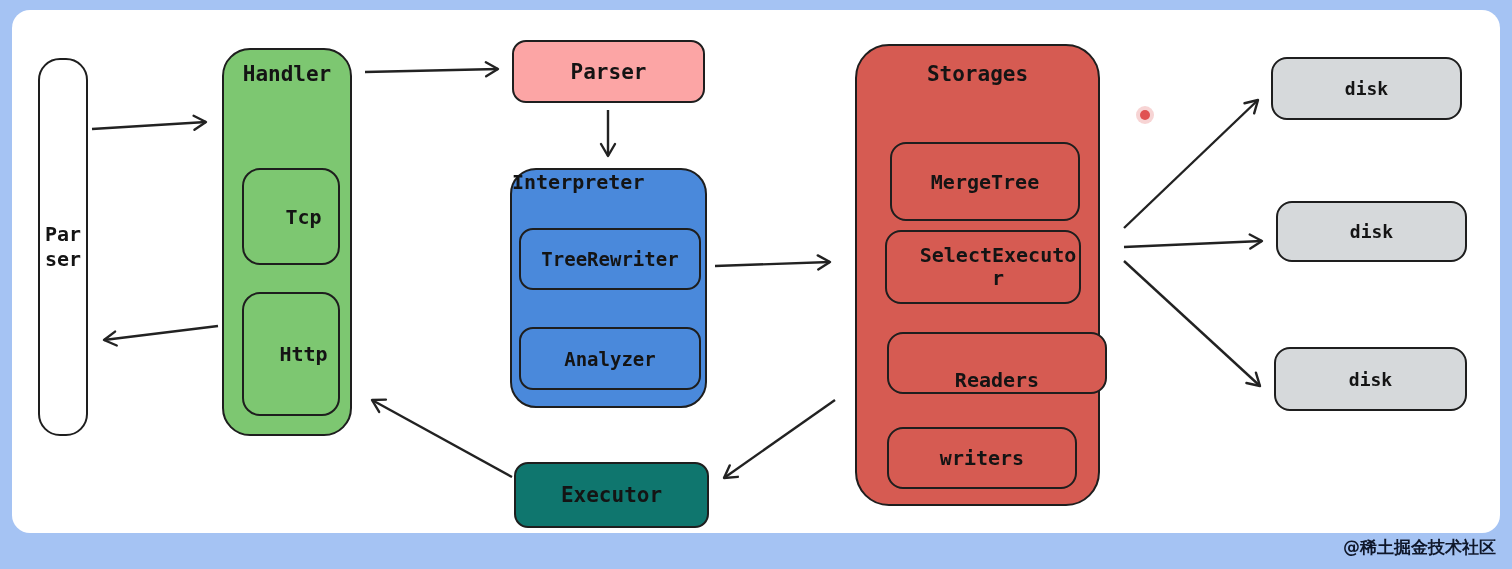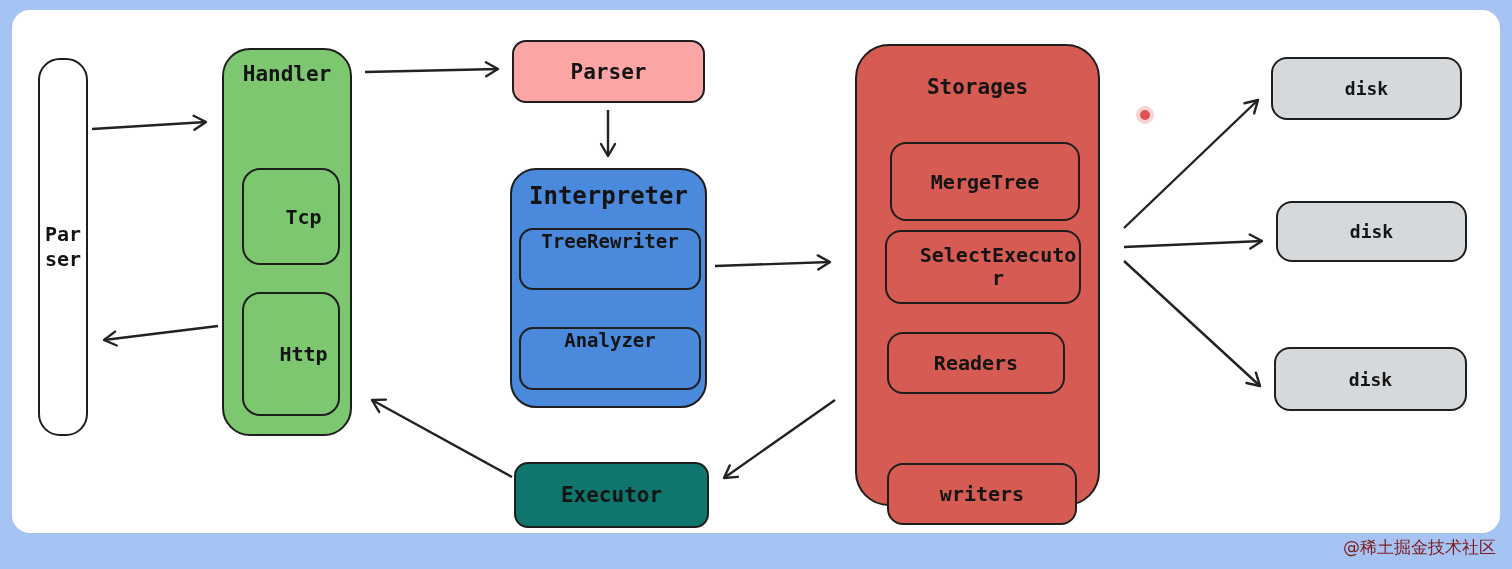--- a/index.html
+++ b/index.html
@@ -65,49 +65,49 @@
     background: #fca5a5; border-radius: 14px;
     display: flex; align-items: center; justify-content: center;
     font-size: 21px; font-weight: 700;
   }
   
   .interpreter {
     left: 510px; top: 168px; width: 197px; height: 240px;
     background: #4a89db; border-radius: 26px;
   }
   .interpreter .node-title {
-    text-align: center; margin-top: 12px; font-size: 24px;
+    text-align: left; font-size: 20px;
   }
   .sub-blue {
     background: #4a89db; border-radius: 14px;
-    display: flex; align-items: flex-start; justify-content: center;
+    display: flex; align-items: center; justify-content: center;
     font-size: 19px; font-weight: 700;
   }
   .tree-rewriter { left: 7px; top: 58px; width: 182px; height: 62px; }
   .analyzer      { left: 7px; top: 157px; width: 182px; height: 63px; }
   
   .storages {
     left: 855px; top: 44px; width: 245px; height: 462px;
     background: #d65b52; border-radius: 34px;
   }
   .storages .node-title {
-    text-align: center; margin-top: 29px; font-size: 21px;
+    text-align: center; margin-top: 16px; font-size: 21px;
   }
   .sub-red {
     background: #d65b52; border-radius: 16px;
     display: flex; align-items: center; justify-content: center;
     font-size: 20px; font-weight: 700;
   }
   .merge-tree      { left: 33px; top: 96px;  width: 190px; height: 79px; }
   .select-executor { left: 28px; top: 184px; width: 196px; height: 74px; padding-left: 30px; }
   .select-executor .lbl {
     width: 162px; word-break: break-all; text-align: center; line-height: 1.15; font-size: 20px;
   }
-  .readers { left: 30px; top: 286px; width: 178px; height: 62px; }
-  .writers { left: 30px; top: 381px; width: 190px; height: 62px; margin-top: 36px; }
+  .readers { left: 30px; top: 286px; width: 220px; height: 62px; align-items: flex-end; }
+  .writers { left: 30px; top: 381px; width: 190px; height: 62px; }
   
   .disk {
     background: #d6d9db; border-radius: 16px;
     display: flex; align-items: center; justify-content: center;
     font-size: 18px; font-weight: 700;
   }
   .disk1 { left: 1271px; top: 57px;  width: 191px; height: 63px; }
   .disk2 { left: 1276px; top: 201px; width: 191px; height: 61px; }
   .disk3 { left: 1274px; top: 347px; width: 193px; height: 64px; }
   
@@ -121,23 +121,24 @@
   .cursor-dot {
     position: absolute; left: 1140px; top: 110px;
     width: 10px; height: 10px; border-radius: 50%;
     background: #e05252;
     box-shadow: 0 0 0 4px rgba(224, 82, 82, 0.25);
     z-index: 20;
   }
   
   .watermark {
     position: absolute; right: 16px; top: 536px;
-    color: #7f1d1d; font-size: 17px;
+    color: #0f172a; font-size: 17px;
     font-family: "DejaVu Sans", "Liberation Sans", sans-serif;
     z-index: 20;
+    font-weight: bold;
   }
 </style>
 </head>
 <body>
 
 <div class="canvas"></div>
 
 <svg class="arrows" viewBox="0 0 1512 569" xmlns="http://www.w3.org/2000/svg">
   <defs>
     <marker id="ah" markerWidth="20" markerHeight="18" refX="15" refY="9" orient="auto" markerUnits="userSpaceOnUse">

